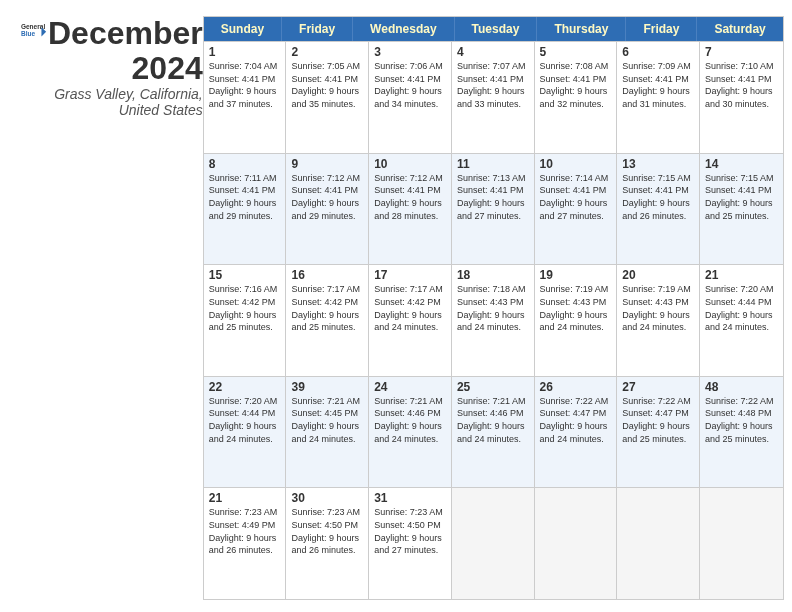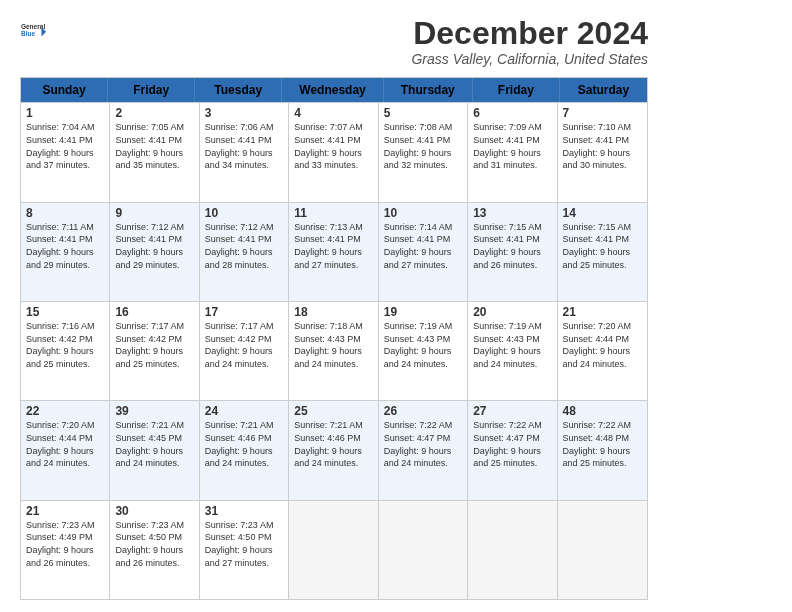--- a/index.html
+++ b/index.html
@@ -8,21 +8,21 @@
       background: #fff;
       width: 792px;
       height: 612px;
       overflow: hidden;
     }
     .page {
       width: 668px;
       height: 612px;
       padding: 16px 20px 12px 20px;
       display: flex;
-      flex-direction: column;
+      flex-direction: row;
     }
     .header {
       display: flex;
       justify-content: space-between;
       align-items: flex-start;
       margin-bottom: 10px;
     }
     .logo {
       display: flex;
       align-items: center;
@@ -51,21 +51,21 @@
       display: flex;
       flex-direction: column;
       border: 1px solid #ccc;
     }
     .cal-header-row {
       display: grid;
       grid-template-columns: repeat(7, 1fr);
       background: #2e6db4;
     }
     .cal-header-cell {
-      color: #000000;
+      color: #fef9c3;
       font-size: 12px;
       font-weight: bold;
       padding: 5px 17px;
       border-right: 1px solid #4a80c0;
       text-align: center;
     }
     .cal-header-cell:last-child { border-right: none; }
     .cal-body {
       flex: 1;
       display: flex;
@@ -117,22 +117,22 @@
     <div class="title-block">
       <div class="main-title">December 2024</div>
       <div class="subtitle">Grass Valley, California, United States</div>
     </div>
   </div>
 
   <div class="calendar">
     <div class="cal-header-row">
       <div class="cal-header-cell">Sunday</div>
       <div class="cal-header-cell">Friday</div>
+      <div class="cal-header-cell">Wednesday</div>
       <div class="cal-header-cell">Tuesday</div>
-      <div class="cal-header-cell">Wednesday</div>
       <div class="cal-header-cell">Thursday</div>
       <div class="cal-header-cell">Friday</div>
       <div class="cal-header-cell">Saturday</div>
     </div>
     <div class="cal-body" id="cal-body">
     <div class="cal-week">
           <div class="cal-cell"><span class="day-num">1</span><span class="cell-text">Sunrise: 7:04 AM<br>Sunset: 4:41 PM<br>Daylight: 9 hours and 37 minutes.</span></div>
           <div class="cal-cell"><span class="day-num">2</span><span class="cell-text">Sunrise: 7:05 AM<br>Sunset: 4:41 PM<br>Daylight: 9 hours and 35 minutes.</span></div>
           <div class="cal-cell"><span class="day-num">3</span><span class="cell-text">Sunrise: 7:06 AM<br>Sunset: 4:41 PM<br>Daylight: 9 hours and 34 minutes.</span></div>
           <div class="cal-cell"><span class="day-num">4</span><span class="cell-text">Sunrise: 7:07 AM<br>Sunset: 4:41 PM<br>Daylight: 9 hours and 33 minutes.</span></div>

